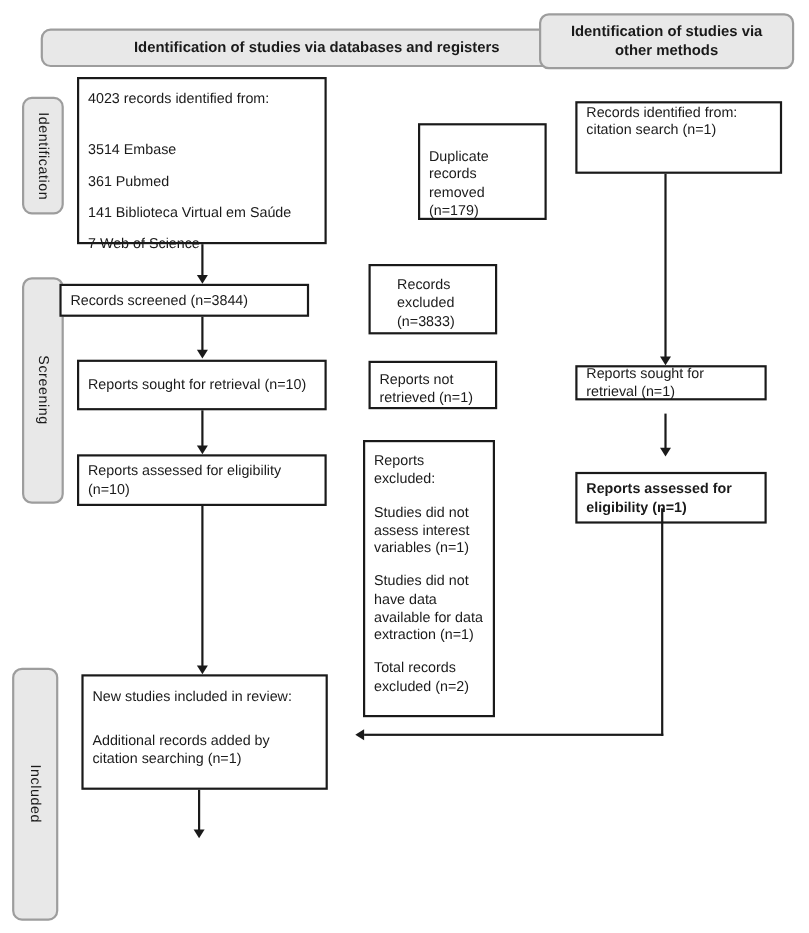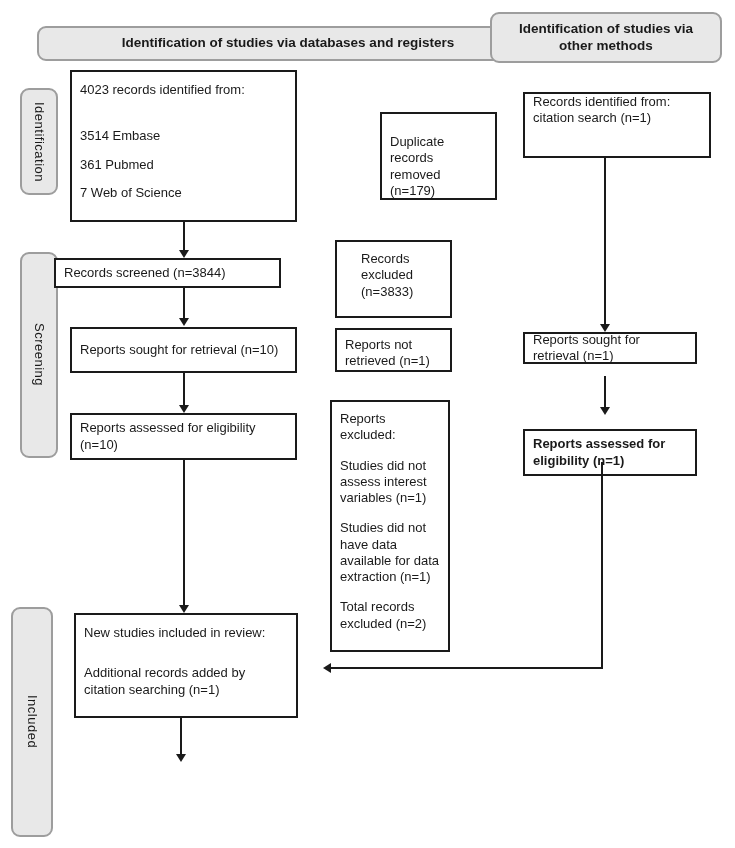--- a/index.html
+++ b/index.html
@@ -76,20 +76,21 @@
     <span class="sidelabel">Screening</span>
   </div>
   <div class="abs roundbox" style="left:11px; top:607px; width:42px; height:230px;">
     <span class="sidelabel">Included</span>
   </div>
 
   <div class="abs wbox list" style="left:70px; top:70px; width:227px; height:152px; padding-top:10px;">
     <p class="gap-lg">4023 records identified from:</p>
     <p>3514 Embase</p>
     <p>361 Pubmed</p>
+    <p>141 Biblioteca Virtual em Saúde</p>
     <p>7 Web of Science</p>
   </div>
 
   <div class="abs wbox vcenter" style="left:54px; top:258px; width:227px; height:30px;">
     <p>Records screened (n=3844)</p>
   </div>
 
   <div class="abs wbox vcenter" style="left:70px; top:327px; width:227px; height:46px;">
     <p>Reports sought for retrieval (n=10)</p>
   </div>
@@ -101,21 +102,21 @@
   <div class="abs wbox" style="left:74px; top:613px; width:224px; height:105px; padding-top:10px;">
     <p class="gap-md">New studies included in review:</p>
     <p>Additional records added by citation searching (n=1)</p>
   </div>
 
 
   <div class="abs wbox" style="left:335px; top:112px; width:117px; height:88px; padding-top:20px;margin-left:45px;">
     <p>Duplicate records removed (n=179)</p>
   </div>
 
-  <div class="abs wbox" style="left:335px; top:240px; width:117px; height:78px; padding-top:9px;padding-left:24px;">
+  <div class="abs wbox" style="left:335px; top:240px; width:117px; height:64px; padding-top:9px;padding-left:24px;">
     <p>Records excluded (n=3833)</p>
   </div>
 
   <div class="abs wbox" style="left:335px; top:328px; width:117px; height:44px; padding-top:7px;">
     <p>Reports not retrieved (n=1)</p>
   </div>
 
   <div class="abs wbox excl" style="left:330px; top:400px; width:120px; height:252px; padding-top:9px;">
     <p>Reports excluded:</p>
     <p>Studies did not assess interest variables (n=1)</p>

